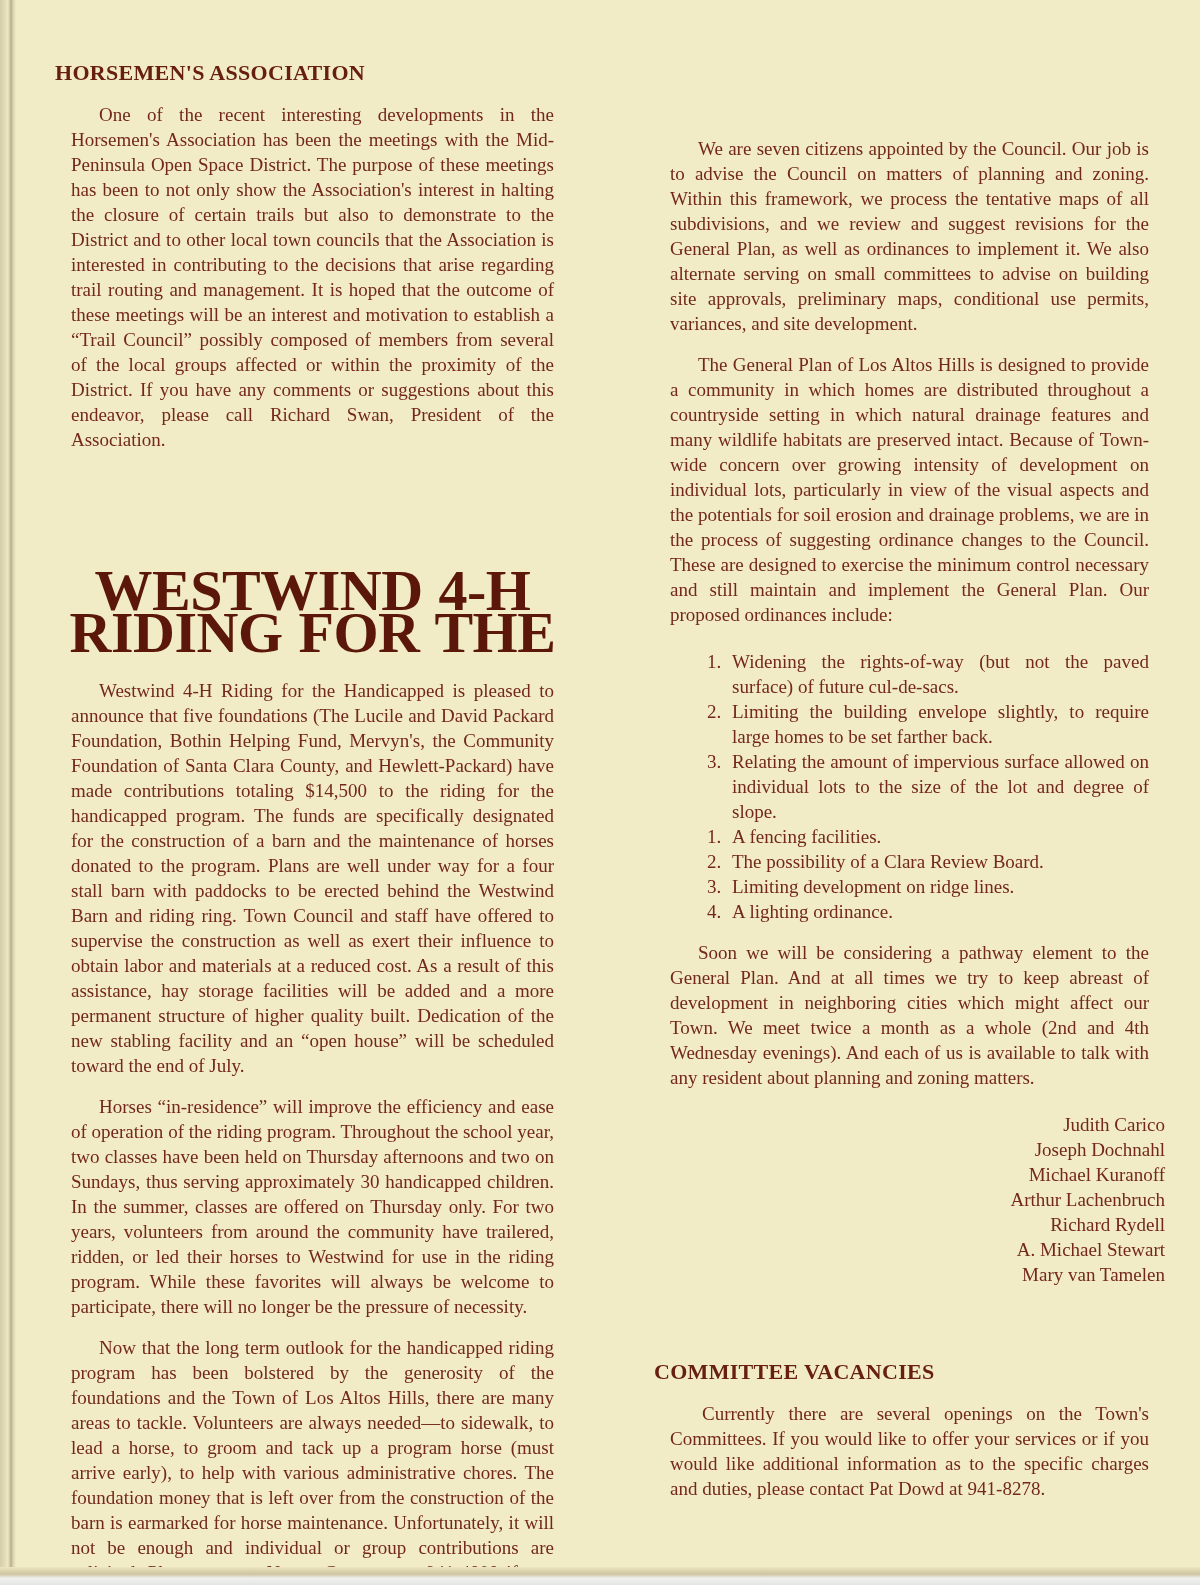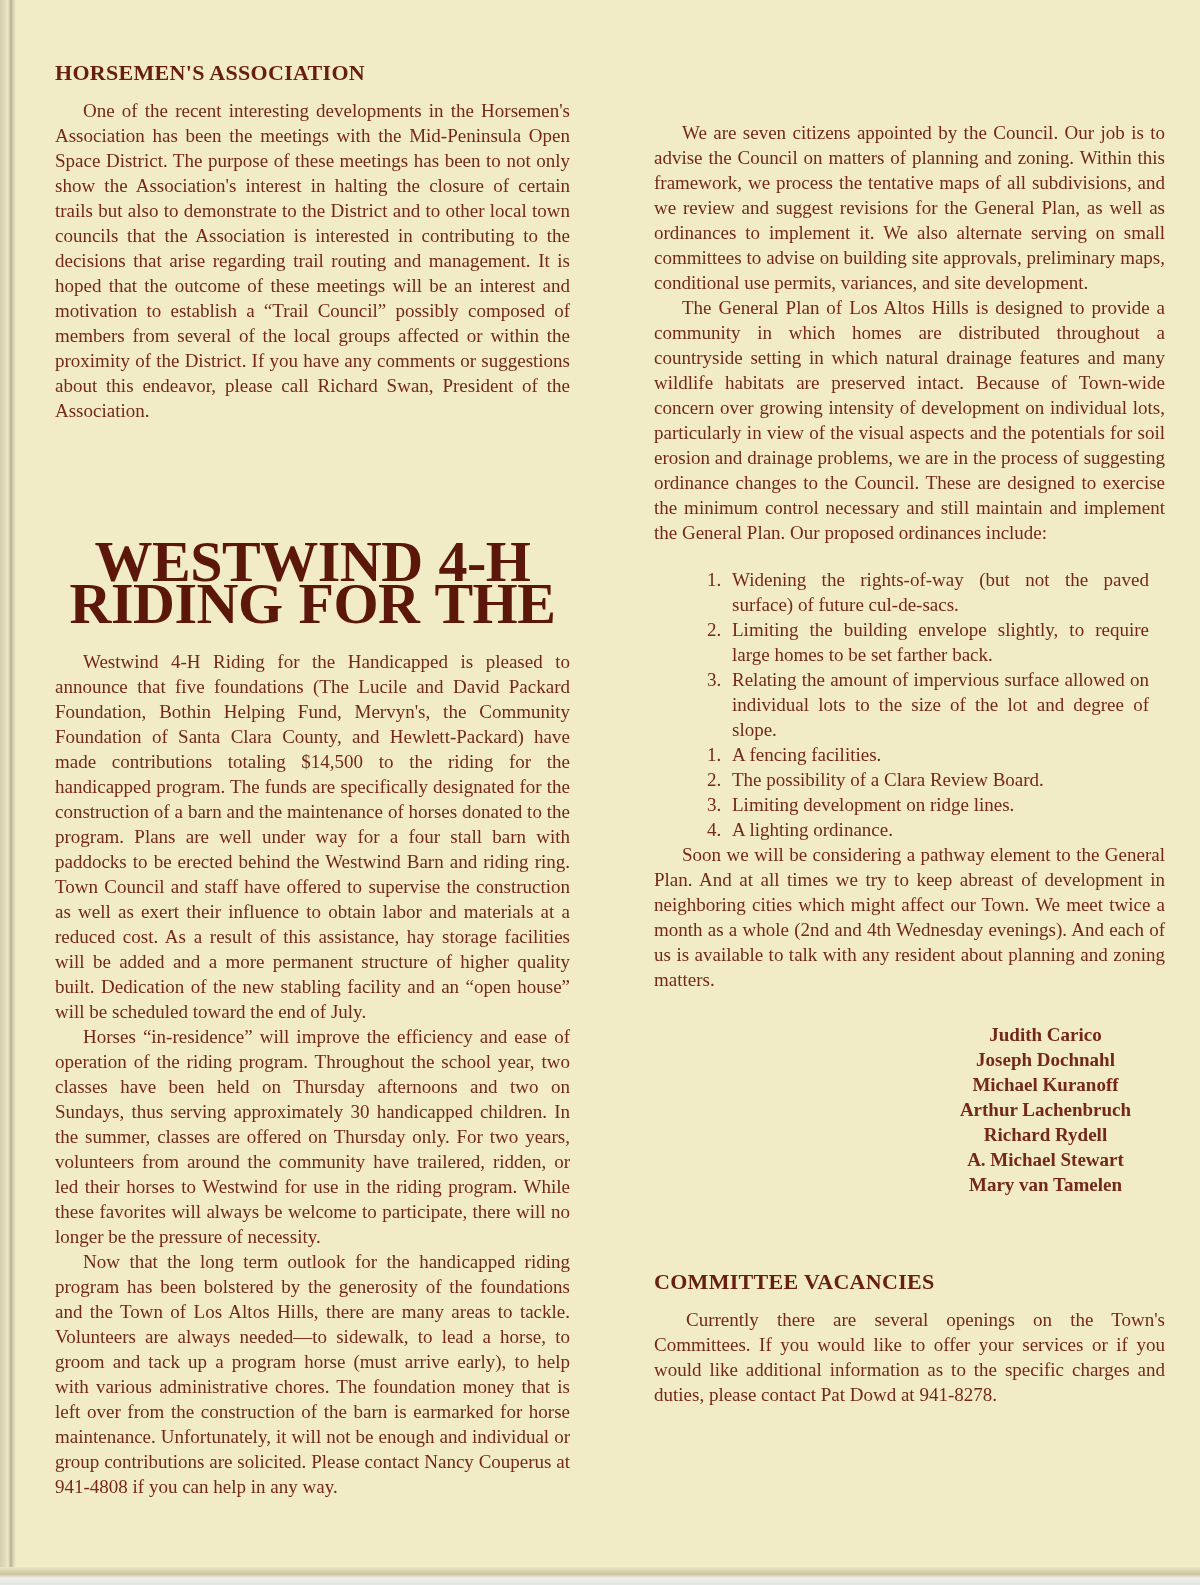--- a/index.html
+++ b/index.html
@@ -42,44 +42,43 @@
   .col-right { width: 511px; padding-top: 60px; }
   .section-heading {
     font-size: 22px;
     line-height: 26px;
     font-weight: bold;
     color: #67200f;
     letter-spacing: 0.3px;
     margin: 0 0 12px 0;
     text-align: left;
   }
-  p { margin: 0; text-indent: 28px; }
+  p { margin: 16px; text-indent: 28px; }
   .article-title {
     margin: 118px 0 24px 0;
     text-align: center;
     font-weight: bold;
     font-size: 58px;
     line-height: 42px;
     letter-spacing: -0.5px;
     word-spacing: 2px;
     color: #5b1709;
   }
   ol.num-list {
     margin: 22px 16px 0 0;
     padding: 0 0 0 72px;
     text-align: justify;
   }
   ol.num-list li { padding-left: 6px; margin: 0; }
   .work-intro { text-indent: 22px; margin: 0; }
   ol.work-list { margin: 0 0 0 0; }
   .names {
-    margin: 30px 0 0 272px;
-    text-align: center;
+    margin: 22px 0 0 272px;
+    text-align: right;
     line-height: 25px;
-    font-weight: bold;
   }
   .vacancies-heading { margin-top: 72px; }
   .vacancies-para { text-indent: 32px; }
 </style>
 </head>
 <body>
 
 <div class="page">
   <div class="edge-left"></div>
 

